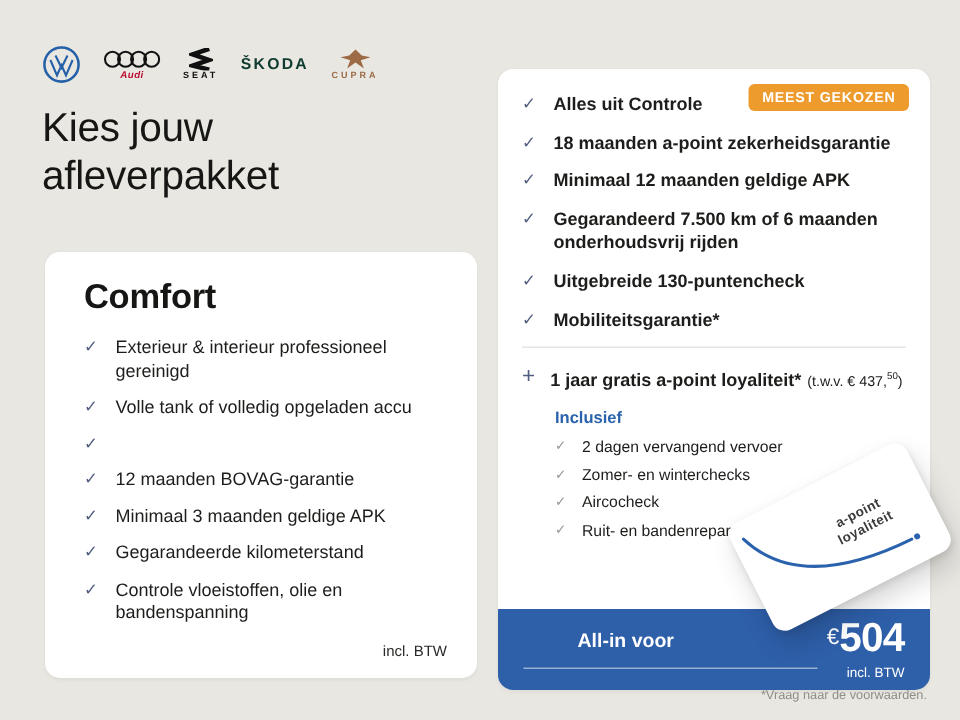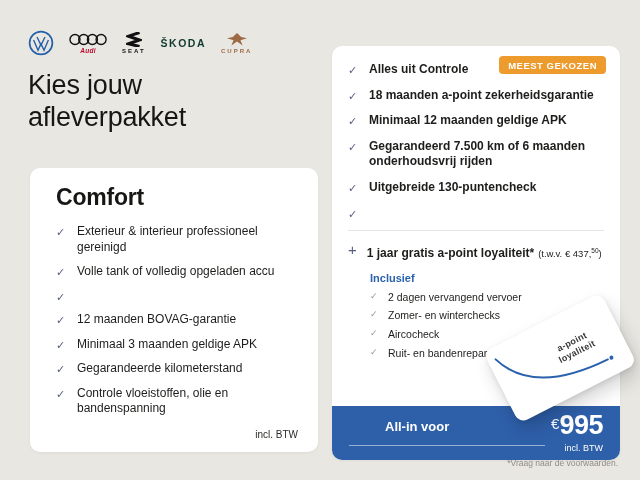--- a/index.html
+++ b/index.html
@@ -175,20 +175,21 @@
       <li>
           <span class="chk">✓</span>
           <span>Gegarandeerd 7.500 km of 6 maanden onderhoudsvrij rijden</span>
         </li>
       <li>
           <span class="chk">✓</span>
           <span>Uitgebreide 130-puntencheck</span>
         </li>
       <li>
           <span class="chk">✓</span>
+          <span>Mobiliteitsgarantie*</span>
         </li>
     </ul>
     <hr class="divider">
     <div class="offer-row">
       <span class="offer-plus">+</span>
       <span>
         <span class="offer-label">1 jaar gratis a-point loyaliteit*</span><span class="offer-value"><span>(t.w.v. € 437,</span><sup>50</sup><span>)</span></span>
       </span>
     </div>
     <div class="inclusief">Inclusief</div>
@@ -219,18 +220,18 @@
     </svg>
     <div class="loyalty-card-text">
       <div>a-point</div>
       <div>loyaliteit</div>
     </div>
   </div>
 
   <div class="price-bar">
     <div class="allin-label">All-in voor</div>
     <div class="allin-rule"></div>
-    <div class="allin-price"><span class="allin-cur">€</span><span class="allin-num">995</span></div>
+    <div class="allin-price"><span class="allin-cur">€</span><span class="allin-num">504</span></div>
     <div class="allin-note">incl. BTW</div>
   </div>
 </div>
 
 <div class="footer-note">*Vraag naar de voorwaarden.</div>
 
 </body></html>

